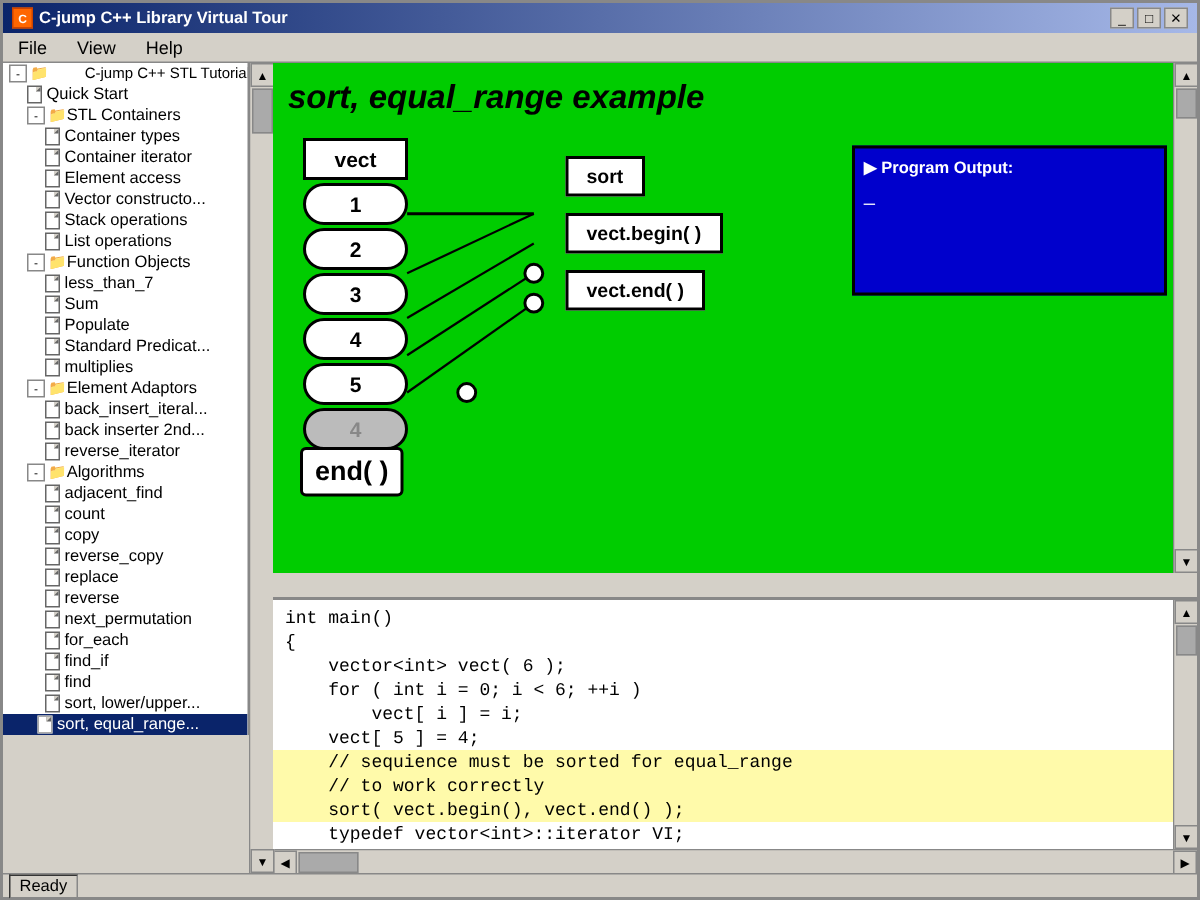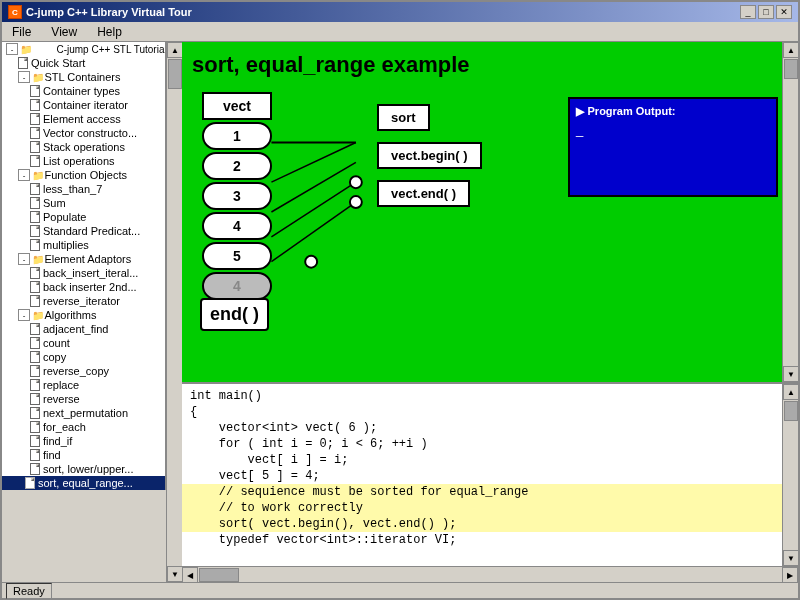--- a/index.html
+++ b/index.html
@@ -29,36 +29,36 @@
     .folder-icon { color: #ffcc00; font-size: 10px; }
     .page-icon { width: 10px; height: 12px; background: #fff; border: 1px solid #666; margin-right: 3px; font-size: 7px; flex-shrink: 0; position: relative; }
     .page-icon::after { content: ''; position: absolute; top: 0; right: 0; border-left: 3px solid #d4d0c8; border-bottom: 3px solid #666; width: 0; height: 0; }
     .expand-btn { width: 12px; height: 12px; border: 1px solid #888; background: white; font-size: 8px; display: flex; align-items: center; justify-content: center; margin-right: 2px; flex-shrink: 0; cursor: pointer; }
 
     
     .content-area { flex: 1; display: flex; flex-direction: column; overflow: hidden; }
 
     
     .demo-area { height: 340px; background: #00cc00; position: relative; overflow: hidden; padding: 10px; }
-    .demo-title { color: black; font-size: 22px; font-weight: bold; margin-bottom: 20px; }
+    .demo-title { color: black; font-size: 22px; font-weight: bold; margin-bottom: 20px; font-style: italic; }
 
     
     .func-box { position: absolute; background: white; border: 2px solid black; padding: 4px 12px; font-size: 13px; font-weight: bold; cursor: pointer; }
 
     
     .lines-svg { position: absolute; top: 0; left: 0; width: 100%; height: 100%; pointer-events: none; }
 
     
     .program-output { position: absolute; top: 55px; right: 20px; width: 210px; height: 100px; background: #0000cc; border: 2px solid black; padding: 6px; }
     .program-output-title { color: white; font-size: 11px; font-weight: bold; margin-bottom: 4px; }
     .program-output-title::before { content: '▶ '; }
     .program-output-cursor { color: white; font-size: 13px; }
 
     
-    .code-area { flex: 1; background: white; border-top: 2px solid #888; overflow: hidden; display: flex; flex-direction: column; }
+    .code-area { flex: 1; background: white; border-top: 2px solid #888; overflow: hidden; display: flex; flex-direction: column; margin-top: 16px; }
     .code-scroll { flex: 1; overflow-y: auto; overflow-x: auto; background: white; padding: 4px 0; position: relative; }
     .code-line { font-family: 'Courier New', monospace; font-size: 12px; padding: 0 8px; line-height: 16px; white-space: pre; }
     .code-line-highlight { background: #fffaaa; }
 
     
     .status-bar { height: 16px; background: #d4d0c8; border-top: 1px solid #888; display: flex; align-items: center; padding: 0 4px; font-size: 11px; }
     .status-panel { border: 1px inset #888; padding: 0 6px; height: 16px; display: flex; align-items: center; margin-right: 4px; }
     .sidebar-wrapper { position: relative; width: 180px; height: 100%; }
     .sidebar-scrollbar { position: absolute; right: 0; top: 0; width: 16px; height: 100%; background: #d4d0c8; border-left: 1px solid #888; display: flex; flex-direction: column; }
     .sb-arrow { width: 16px; height: 16px; background: #d4d0c8; border: 1px solid #888; display: flex; align-items: center; justify-content: center; font-size: 8px; cursor: pointer; }

